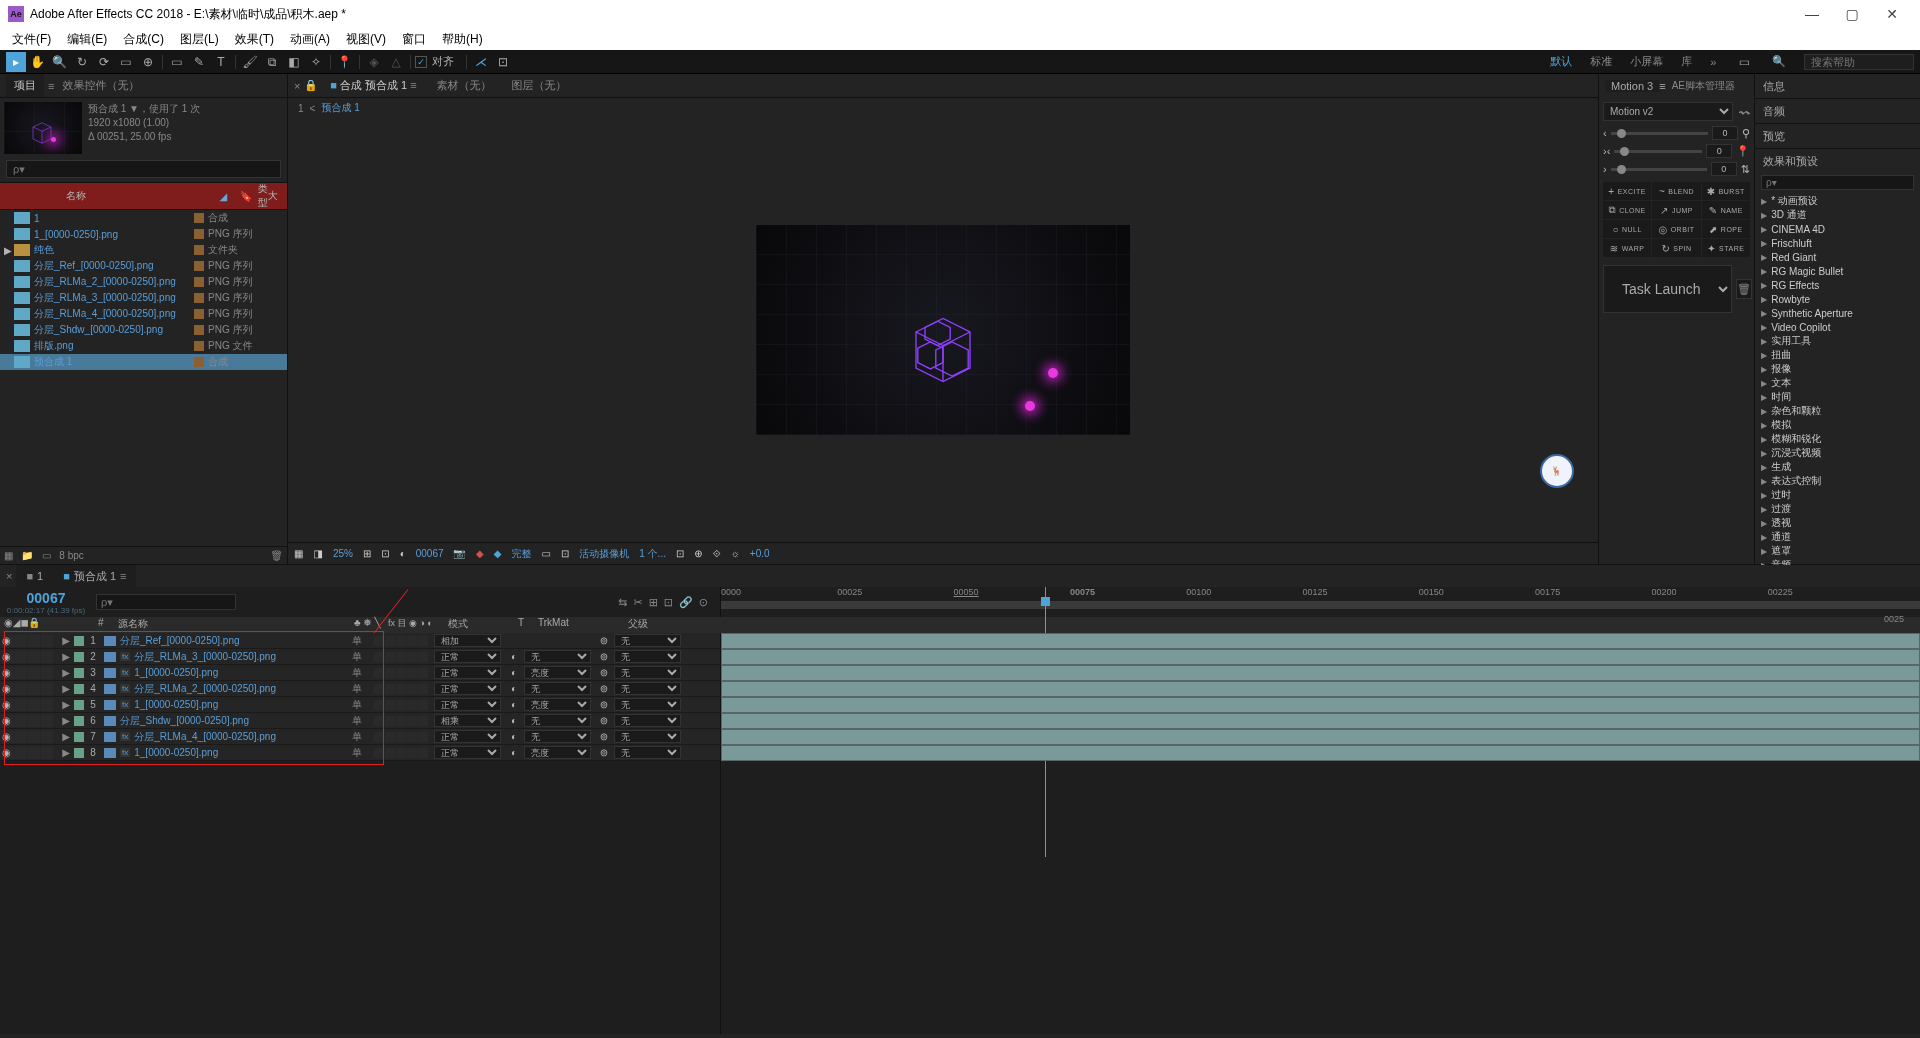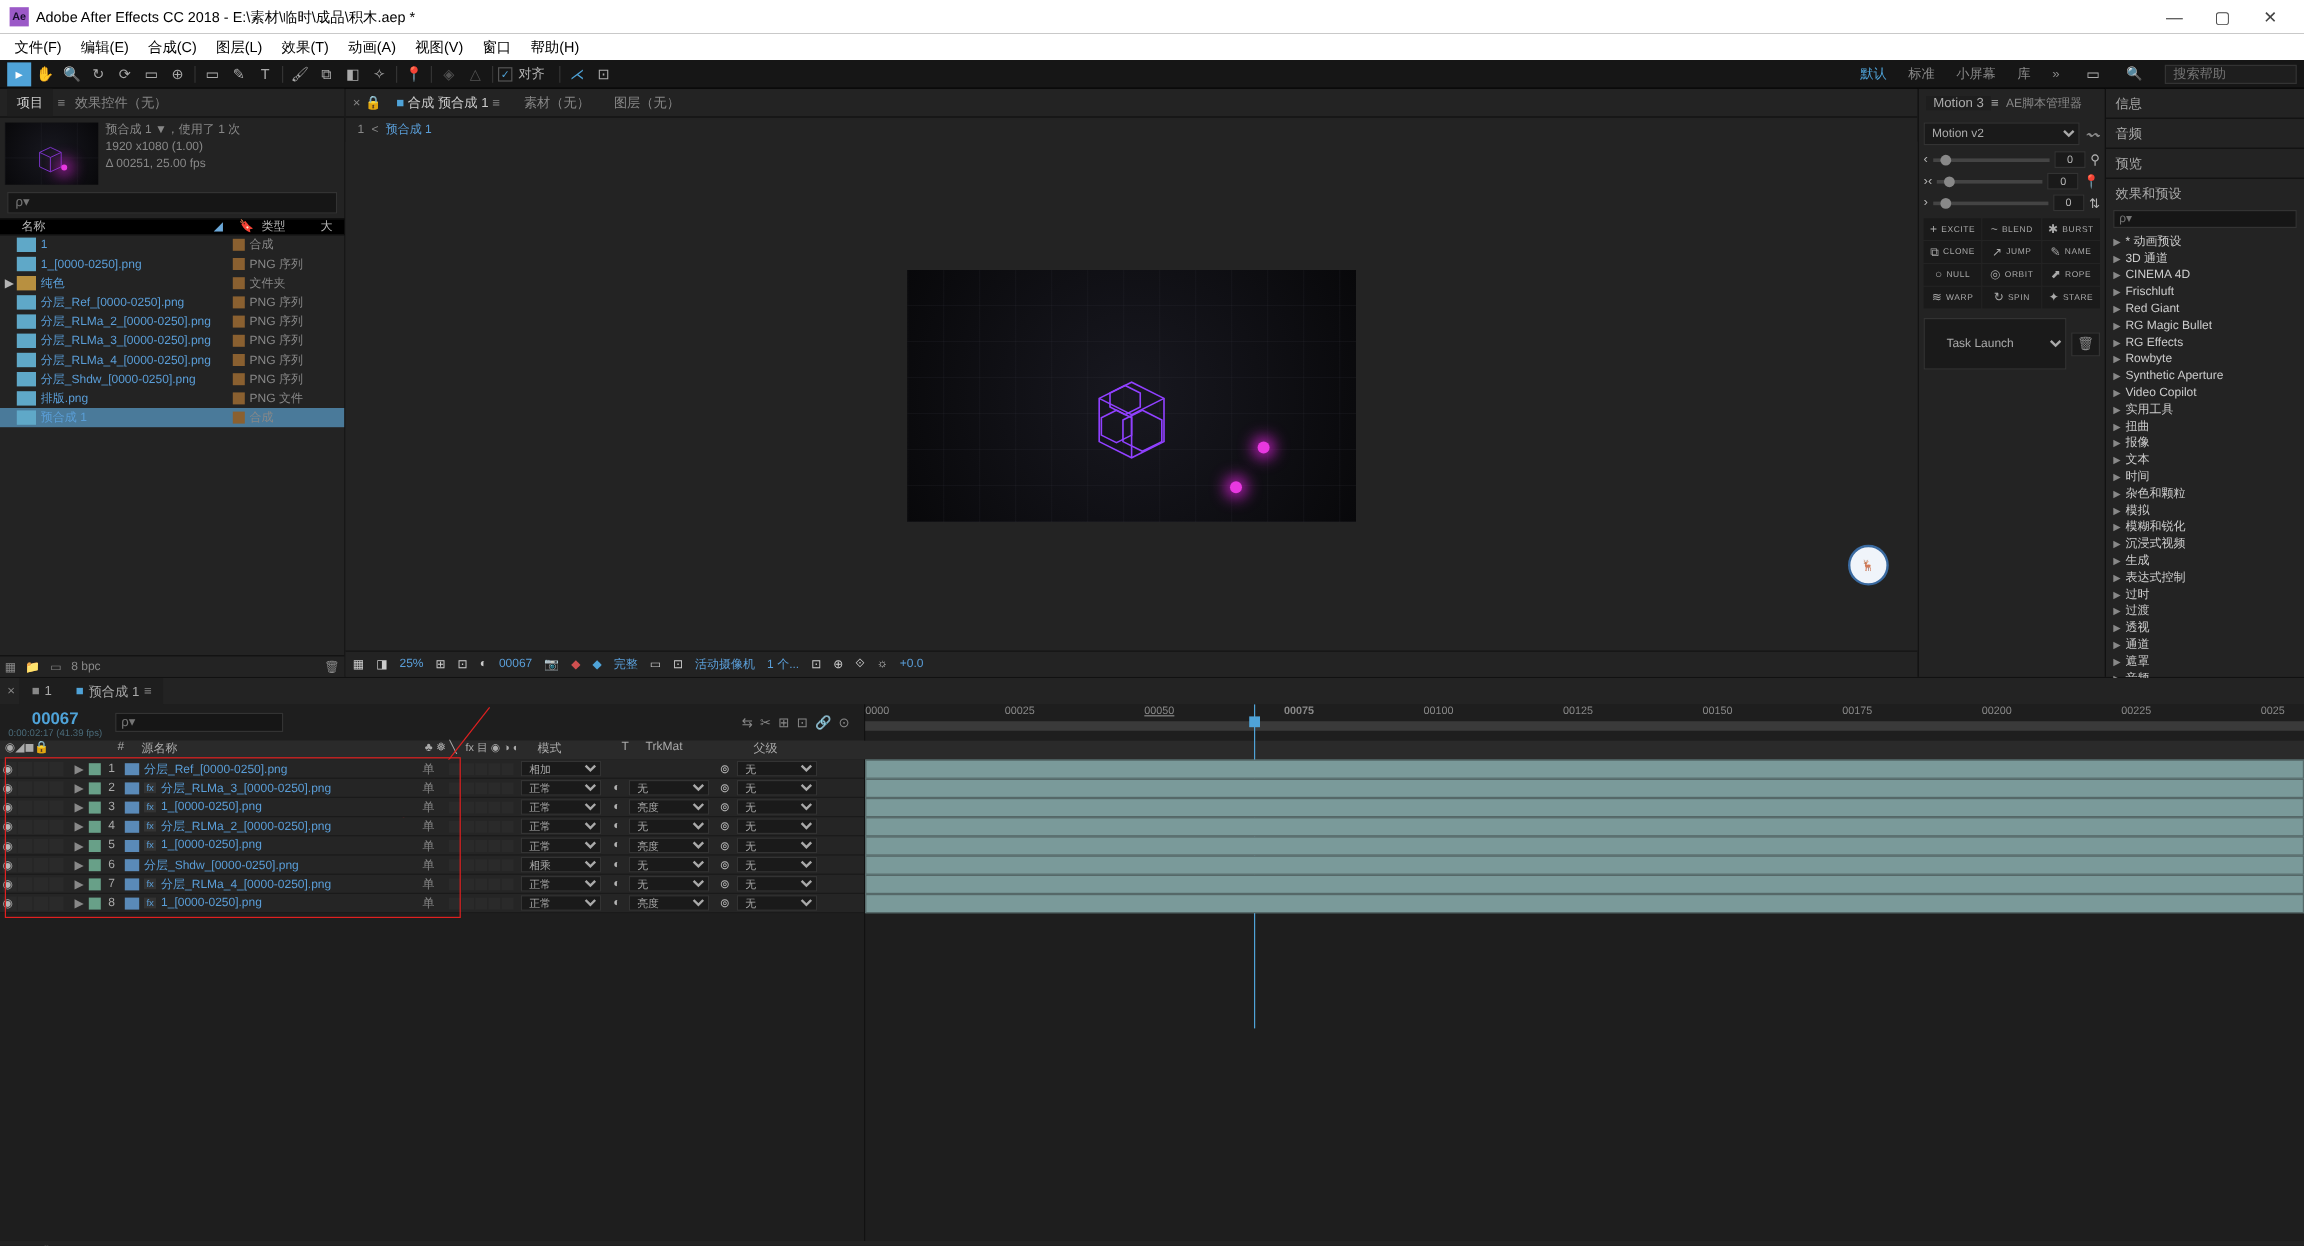--- a/index.html
+++ b/index.html
@@ -36,21 +36,21 @@
 .panel-hdr .tab { padding: 0 8px; height: 100%; display: flex; align-items: center; color: #ccc; position: relative; }
 .panel-hdr .tab.active { background: #1e1e1e; }
 .panel-hdr .menu-icon { margin-left: 4px; color: #888; }
 
 
 .proj-preview { height: 60px; display: flex; padding: 4px; gap: 6px; }
 .proj-thumb { width: 78px; height: 52px; background: #1a1a1a; position: relative; overflow: hidden; }
 .proj-info { font-size: 10px; color: #888; line-height: 14px; }
 .proj-search { height: 24px; padding: 2px 6px; }
 .proj-search input { width: 100%; background: #161616; border: 1px solid #333; color: #888; padding: 2px 6px; font-size: 11px; }
-.proj-cols { height: 14px; display: flex; background: #000000; border-top: 1px solid #111; border-bottom: 1px solid #111; font-size: 10px; align-items: center; }
+.proj-cols { height: 28px; display: flex; background: #7f1d1d; border-top: 1px solid #111; border-bottom: 1px solid #111; font-size: 10px; align-items: center; padding-left: 48px; }
 .proj-cols .col-name { width: 170px; padding-left: 18px; }
 .proj-cols .col-icon { width: 24px; text-align: center; color: #6ba8d8; }
 .proj-cols .col-type { flex: 1; }
 .proj-list { flex: 1; overflow: hidden; }
 .proj-row { height: 16px; display: flex; align-items: center; font-size: 10px; padding-left: 4px; }
 .proj-row.selected { background: #4a7a9a; color: #fff; }
 .proj-row .p-icon { width: 16px; height: 12px; display: inline-block; background: #5fa8c8; margin-right: 4px; }
 .proj-row .p-icon.folder { background: #b89040; }
 .proj-row .p-name { width: 160px; overflow: hidden; color: #5a9ed8; }
 .proj-row .p-swatch { width: 10px; height: 10px; background: #8a6030; margin-right: 4px; }
@@ -82,21 +82,21 @@
 .motion-dd { height: 22px; margin: 2px 4px; display: flex; align-items: center; }
 .motion-dd select { flex: 1; background: #1a1a1a; border: 1px solid #333; color: #aaa; font-size: 10px; padding: 2px; }
 .motion-slider-row { height: 18px; display: flex; align-items: center; padding: 0 4px; gap: 4px; }
 .motion-slider { flex: 1; height: 3px; background: #444; position: relative; }
 .motion-slider .knob { position: absolute; left: 6px; top: -3px; width: 9px; height: 9px; border-radius: 50%; background: #888; }
 .motion-val { width: 26px; height: 14px; background: #1a1a1a; border: 1px solid #333; text-align: center; font-size: 9px; line-height: 13px; }
 .motion-btns { display: grid; grid-template-columns: 1fr 1fr 1fr; gap: 1px; padding: 4px; }
 .motion-btn { height: 18px; background: #1a1a1a; display: flex; align-items: center; justify-content: center; gap: 3px; font-size: 7px; color: #aaa; letter-spacing: 0.5px; }
 .motion-btn .mi { font-size: 10px; }
 .task-row { display: flex; padding: 4px; gap: 4px; align-items: center; }
-.task-row select { flex: 1; background: #1a1a1a; border: 1px solid #333; color: #aaa; font-size: 10px; padding: 14px; }
+.task-row select { flex: 1; background: #1a1a1a; border: 1px solid #333; color: #aaa; font-size: 14px; padding: 14px; }
 .trash-btn { width: 24px; height: 20px; background: #1a1a1a; border: 1px solid #333; display: flex; align-items: center; justify-content: center; color: #888; }
 
 
 .right-section { border-bottom: 1px solid #111; }
 .right-hdr { height: 24px; display: flex; align-items: center; padding: 0 8px; color: #aaa; }
 .effects-list { padding: 2px 0; }
 .eff-row { height: 14px; display: flex; align-items: center; padding-left: 6px; font-size: 10px; color: #ccc; }
 .eff-row .tri { margin-right: 4px; color: #888; font-size: 8px; }
 
 
@@ -638,21 +638,21 @@
           <span class="tl-ruler-tick" style="left: 0%;">0000</span>
           <span class="tl-ruler-tick" style="left: 9.7%;">00025</span>
           <span class="tl-ruler-tick" style="left: 19.4%; text-decoration: underline;">00050</span>
           <span class="tl-ruler-tick" style="left: 29.1%; font-weight: bold;">00075</span>
           <span class="tl-ruler-tick" style="left: 38.8%;">00100</span>
           <span class="tl-ruler-tick" style="left: 48.5%;">00125</span>
           <span class="tl-ruler-tick" style="left: 58.2%;">00150</span>
           <span class="tl-ruler-tick" style="left: 67.9%;">00175</span>
           <span class="tl-ruler-tick" style="left: 77.6%;">00200</span>
           <span class="tl-ruler-tick" style="left: 87.3%;">00225</span>
-          <span class="tl-ruler-tick" style="left: 97%;">0025</span>
+          <span class="tl-ruler-tick" style="left: 97%; margin-top: 27px;">0025</span>
         </div>
       <div class="tl-workarea"></div>
       <div class="tl-cti" style="left:27%"></div>
     </div>
   </div>
   <div class="tl-col-head">
     <span style="width:60px;padding-left:4px">◉◢◼🔒</span>
     <span style="width:38px"></span>
     <span style="width:16px">#</span>
     <span style="width:240px;padding-left:4px">源名称</span>

